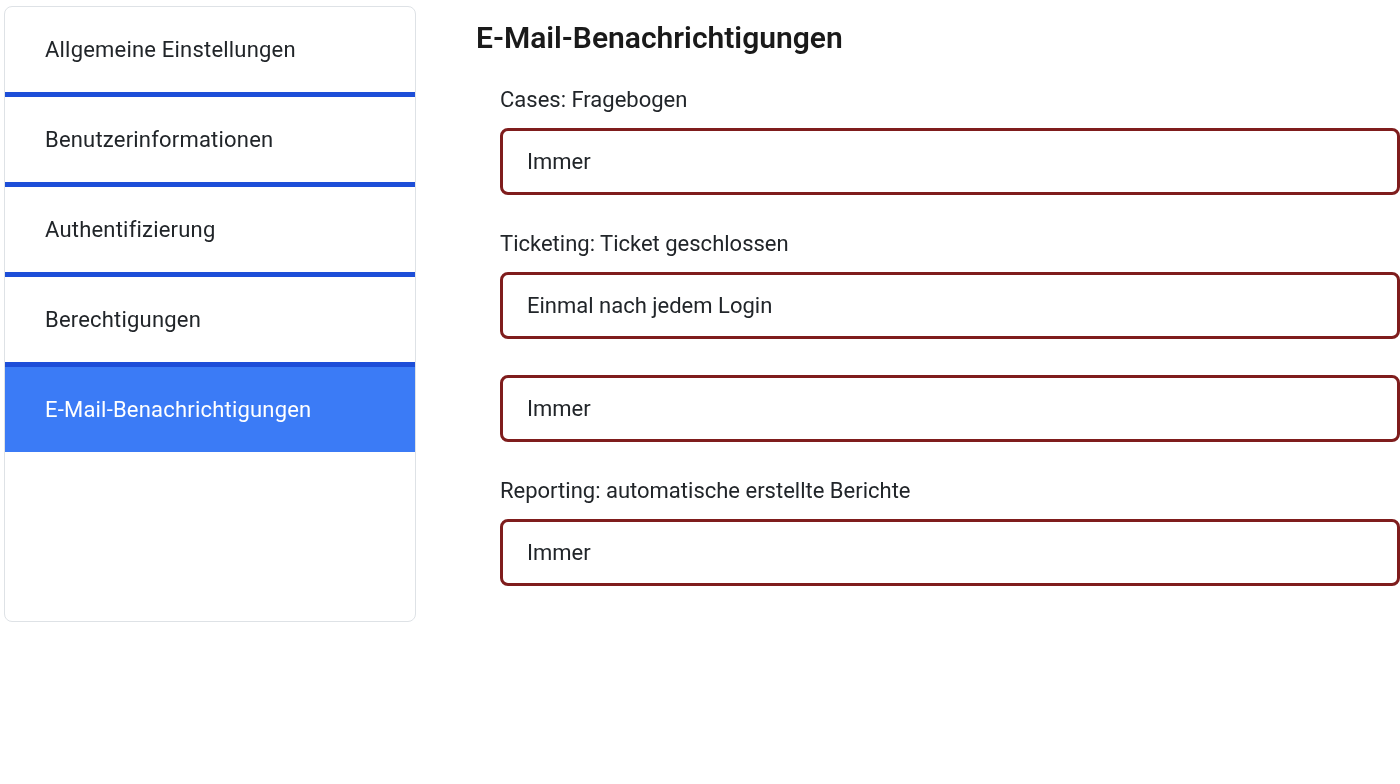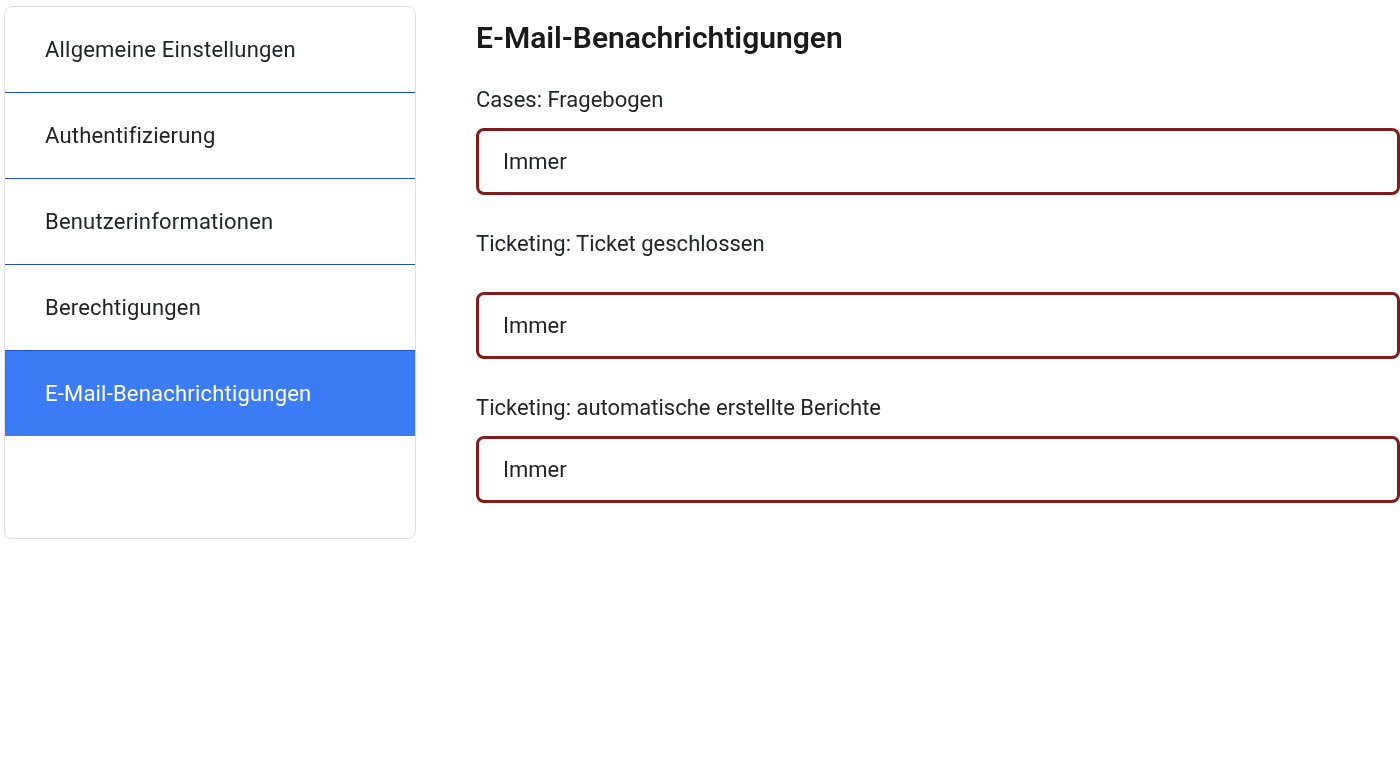--- a/index.html
+++ b/index.html
@@ -25,21 +25,21 @@
       border: 1px solid #dee2e6;
       border-radius: 8px;
       overflow: hidden;
       margin-right: 60px;
       flex-shrink: 0;
     }
     .sidebar-item {
       padding: 30px 40px;
       font-size: 22px;
       color: #212529;
-      border-bottom: 1px solid #1d4ed8;
+      border-bottom: 5px solid #1d4ed8;
       cursor: pointer;
       letter-spacing: 0.2px;
     }
     .sidebar-item:last-child {
       border-bottom: none;
     }
     .sidebar-item.active {
       background: #3b7bf6;
       color: #ffffff;
     }
@@ -48,20 +48,21 @@
       padding-top: 14px;
     }
     .page-title {
       font-size: 30px;
       font-weight: 600;
       margin-bottom: 32px;
       color: #1a1a1a;
     }
     .form-group {
       margin-bottom: 36px;
+      margin-left: 24px;
     }
     .form-label {
       font-size: 22px;
       color: #212529;
       margin-bottom: 16px;
       display: block;
     }
     .form-select {
       width: 100%;
       padding: 18px 24px;
@@ -80,41 +81,42 @@
       box-shadow: 0 0 0 4px rgba(13, 110, 253, 0.25);
       outline: none;
     }
   </style>
 </head>
 <body>
 
 <div class="container">
   <div class="sidebar">
     <div class="sidebar-item">Allgemeine Einstellungen</div>
+    <div class="sidebar-item">Benutzerinformationen</div>
     <div class="sidebar-item">Authentifizierung</div>
-    <div class="sidebar-item">Benutzerinformationen</div>
     <div class="sidebar-item">Berechtigungen</div>
     <div class="sidebar-item active">E-Mail-Benachrichtigungen</div>
   </div>
 
   <div class="main">
     <h1 class="page-title">E-Mail-Benachrichtigungen</h1>
 
     <div class="form-group">
       <label class="form-label">Cases: Fragebogen</label>
       <button class="form-select">Immer</button>
     </div>
 
 
     <div class="form-group">
       <label class="form-label">Ticketing: Ticket geschlossen</label>
+      <button class="form-select">Einmal nach jedem Login</button>
     </div>
 
     <div class="form-group">
       <button class="form-select">Immer</button>
     </div>
 
     <div class="form-group">
-      <label class="form-label">Ticketing: automatische erstellte Berichte</label>
+      <label class="form-label">Reporting: automatische erstellte Berichte</label>
       <button class="form-select">Immer</button>
     </div>
   </div>
 </div>
 
 </body></html>

